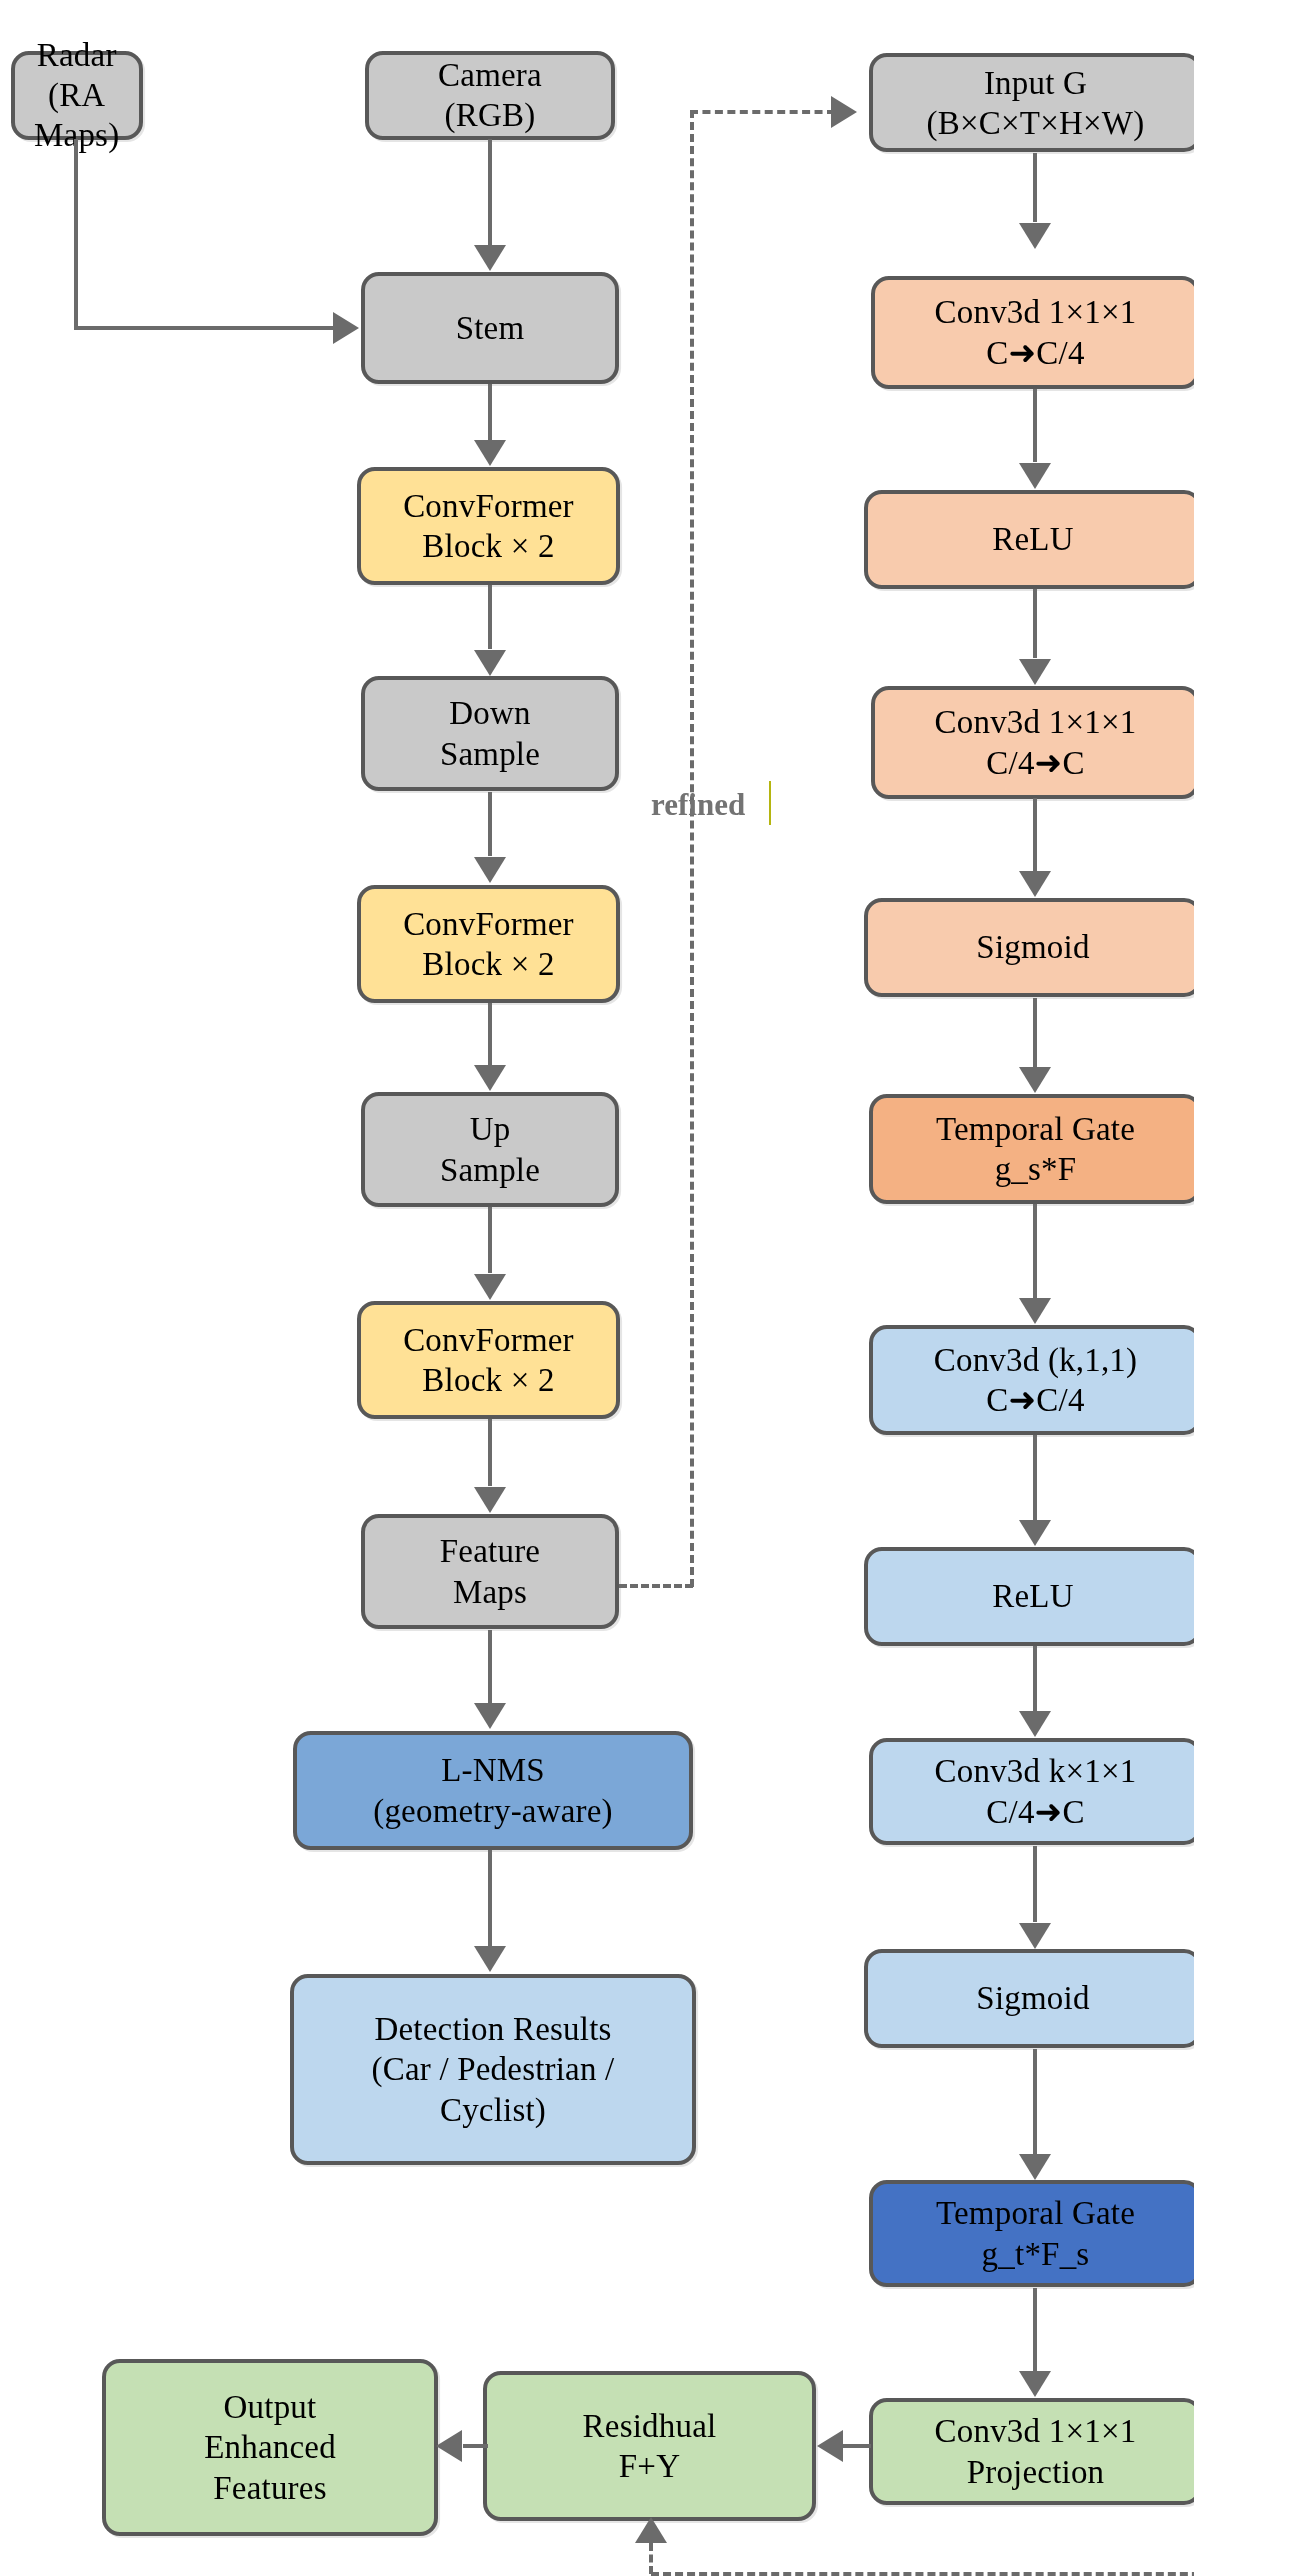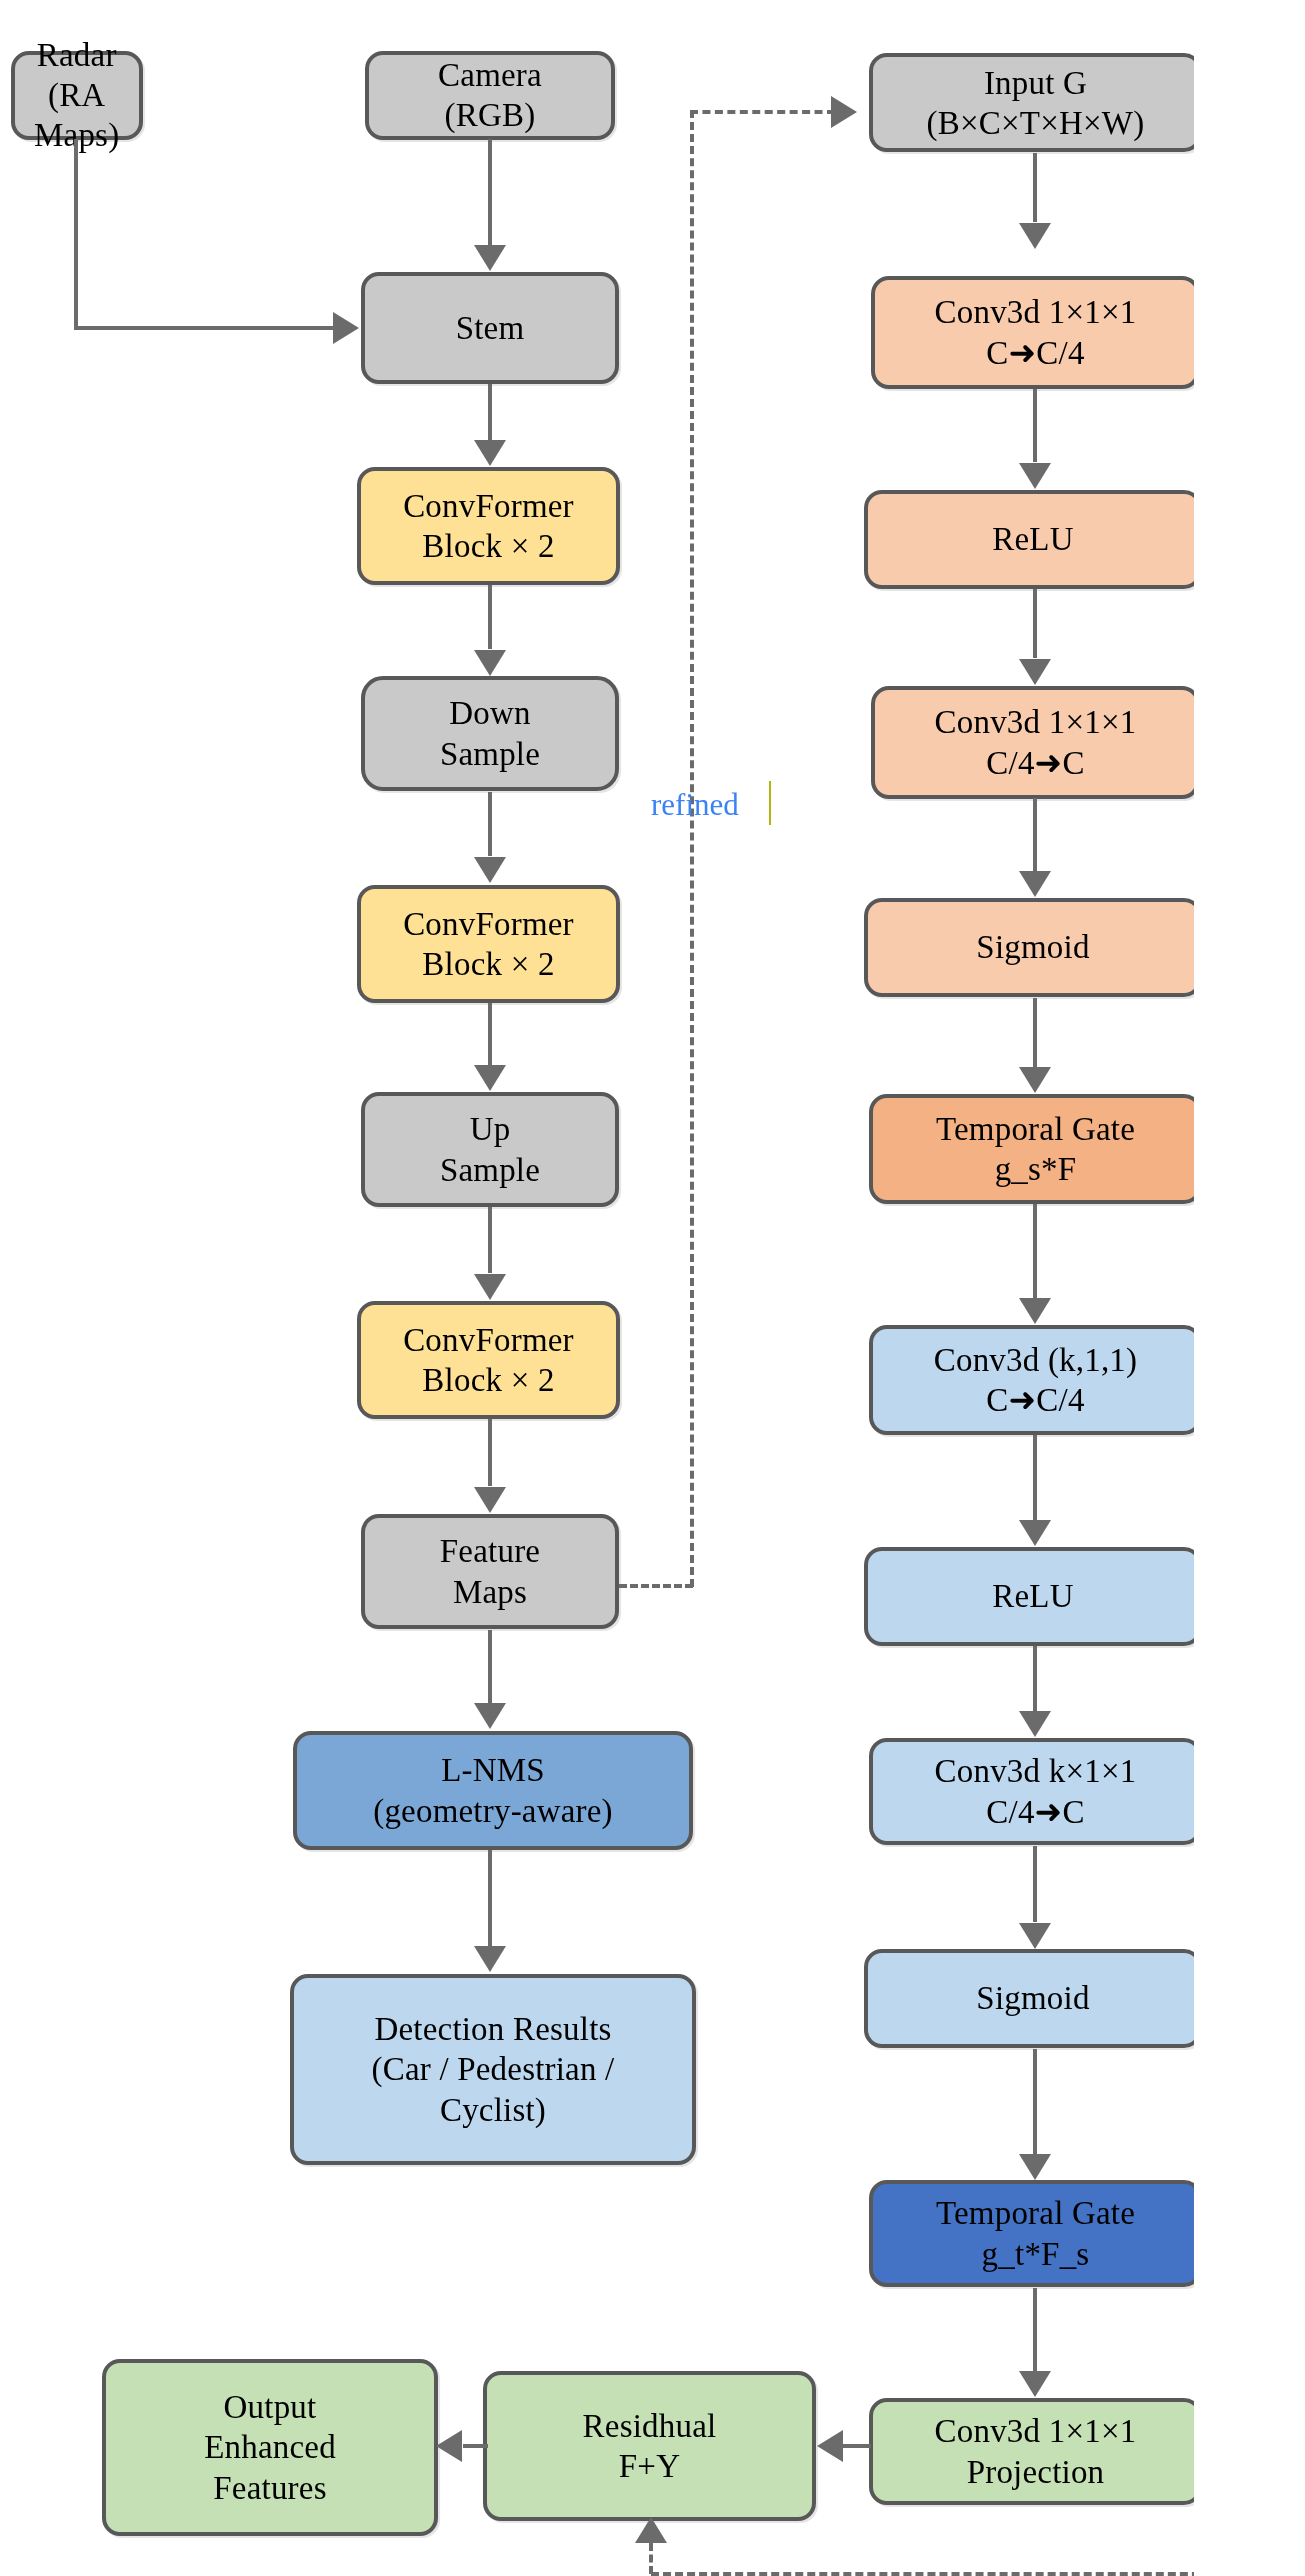--- a/index.html
+++ b/index.html
@@ -38,42 +38,43 @@
   .arrow-r{position:absolute;width:0;height:0;border-top:16px solid transparent;border-bottom:16px solid transparent;border-left:26px solid #6b6b6b;}
   .arrow-l{position:absolute;width:0;height:0;border-top:16px solid transparent;border-bottom:16px solid transparent;border-right:26px solid #6b6b6b;}
   .arrow-u{position:absolute;width:0;height:0;border-left:16px solid transparent;border-right:16px solid transparent;border-bottom:26px solid #6b6b6b;}
 
   .dash-v{position:absolute;width:0;border-left:4.8px dashed #6b6b6b;}
   .dash-h{position:absolute;height:0;border-top:4.8px dashed #6b6b6b;}
 
   .edge-label{
     position:absolute;
     font-size:31px;
-    color:#3b82f6;
+    color:#737373;
     white-space:nowrap;
+    font-weight:bold;
   }
   .caret{position:absolute;width:2.1px;background:#b5b510;}
 </style>
 </head>
 <body>
 
 <div id="canvas">
 
   <div class="node g-grey" style="left:10.7px;top:10.7px;width:132px;height:89px;">Radar
 (RA Maps)</div>
 
   <div class="node g-grey" style="left:365px;top:10.7px;width:250px;height:89px;">Camera
 (RGB)</div>
 
   <div class="node g-grey" style="left:361px;top:232px;width:258px;height:112px;">Stem</div>
 
   <div class="node g-yellow" style="left:357px;top:427px;width:263px;height:118px;">ConvFormer
 Block × 2</div>
 
-  <div class="node g-grey" style="left:361px;top:636px;width:258px;height:115px;border-radius:22px;">Down
+  <div class="node g-grey" style="left:361px;top:636px;width:258px;height:115px;">Down
 Sample</div>
 
   <div class="node g-yellow" style="left:357px;top:845px;width:263px;height:118px;">ConvFormer
 Block × 2</div>
 
   <div class="node g-grey" style="left:361px;top:1052px;width:258px;height:115px;">Up
 Sample</div>
 
   <div class="node g-yellow" style="left:357px;top:1261px;width:263px;height:118px;">ConvFormer
 Block × 2</div>

